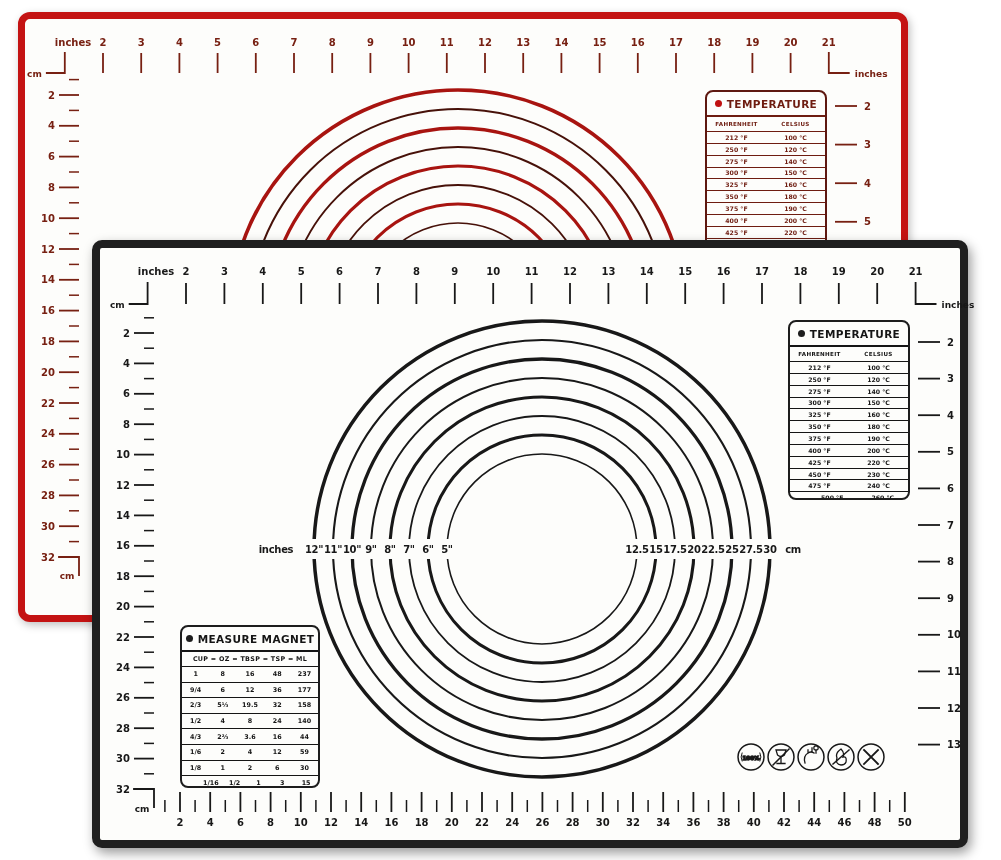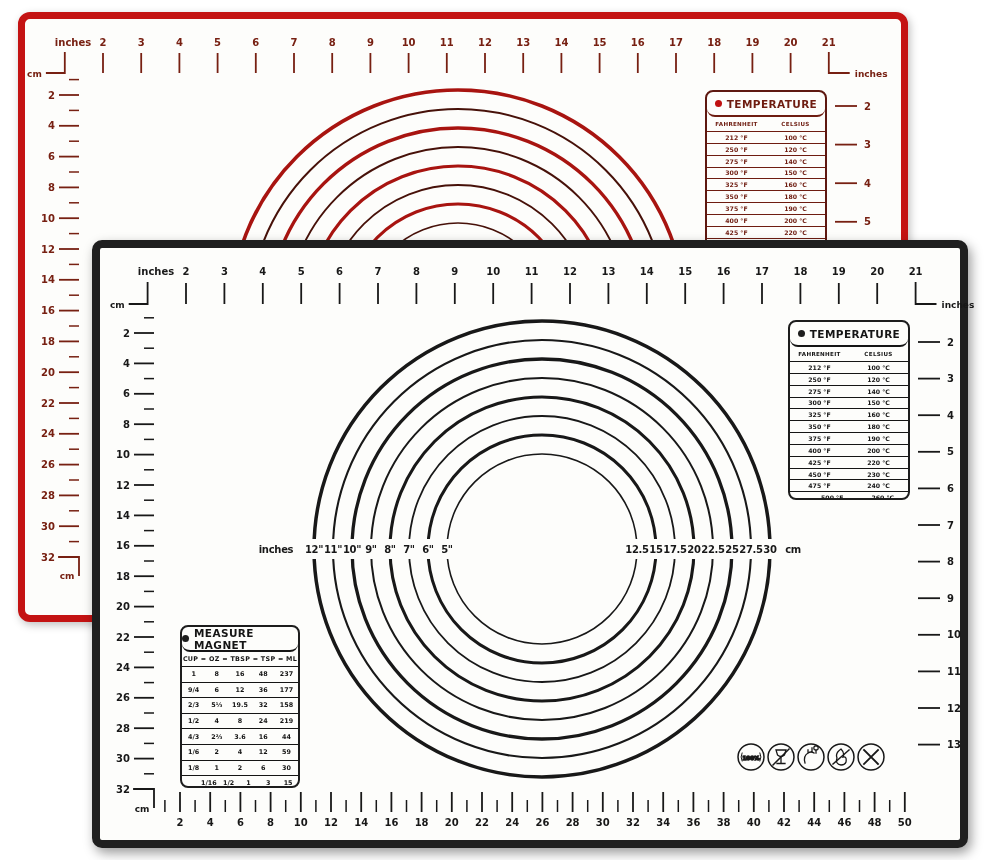--- a/index.html
+++ b/index.html
@@ -17,24 +17,24 @@
   svg text{font-family:"DejaVu Sans", sans-serif;}
   svg text.rn{font-size:10px;font-weight:bold;}
   svg text.rns{font-size:9px;font-weight:bold;}
   svg text.cl{font-size:10px;font-weight:bold;letter-spacing:-0.3px;}
   svg text.ic{font-size:5.5px;font-weight:bold;}
 
   
   .panel{position:absolute;border-radius:8px;overflow:hidden;box-sizing:border-box;}
   .temp{width:122px;height:180px;border:2px solid #1d1d1d;color:#151515;}
   .temp.red-theme{border-color:#5e1810;color:#6e1c10;}
-  .meas{width:120px;height:163px;border:2px solid #1d1d1d;color:#151515;}
+  .meas{width:140px;height:163px;border:2px solid #1d1d1d;color:#151515;}
   .p-title{display:flex;align-items:center;justify-content:center;gap:5px;
            height:23px;font-weight:bold;font-size:10.5px;letter-spacing:0.4px;
-           border-bottom:2px solid currentColor;border-radius:8px;}
+           border-bottom:2px solid currentColor;}
   .p-dot{width:7px;height:7px;border-radius:50%;background:#1d1d1d;flex:0 0 auto;}
   .red-theme .p-dot{background:#c01010;}
   .p-head{display:flex;align-items:center;height:14px;font-size:5.6px;font-weight:bold;
           border-bottom:1.2px solid currentColor;letter-spacing:0.3px;}
   .p-head span{flex:1;text-align:center;}
   .p-head.one{justify-content:center;font-size:6.4px;}
   .trow,.mrow{display:flex;align-items:center;border-bottom:1px solid currentColor;
               font-weight:bold;}
   .trow{height:10.85px;font-size:6.2px;}
   .mrow{height:14.6px;font-size:6.4px;}
@@ -583,21 +583,21 @@
           <span>5⅓</span>
           <span>19.5</span>
           <span>32</span>
           <span>158</span>
         </div>
         <div class="mrow">
           <span>1/2</span>
           <span>4</span>
           <span>8</span>
           <span>24</span>
-          <span>219</span>
+          <span>140</span>
         </div>
         <div class="mrow">
           <span>4/3</span>
           <span>2⅔</span>
           <span>3.6</span>
           <span>16</span>
           <span>44</span>
         </div>
         <div class="mrow">
           <span>1/6</span>

